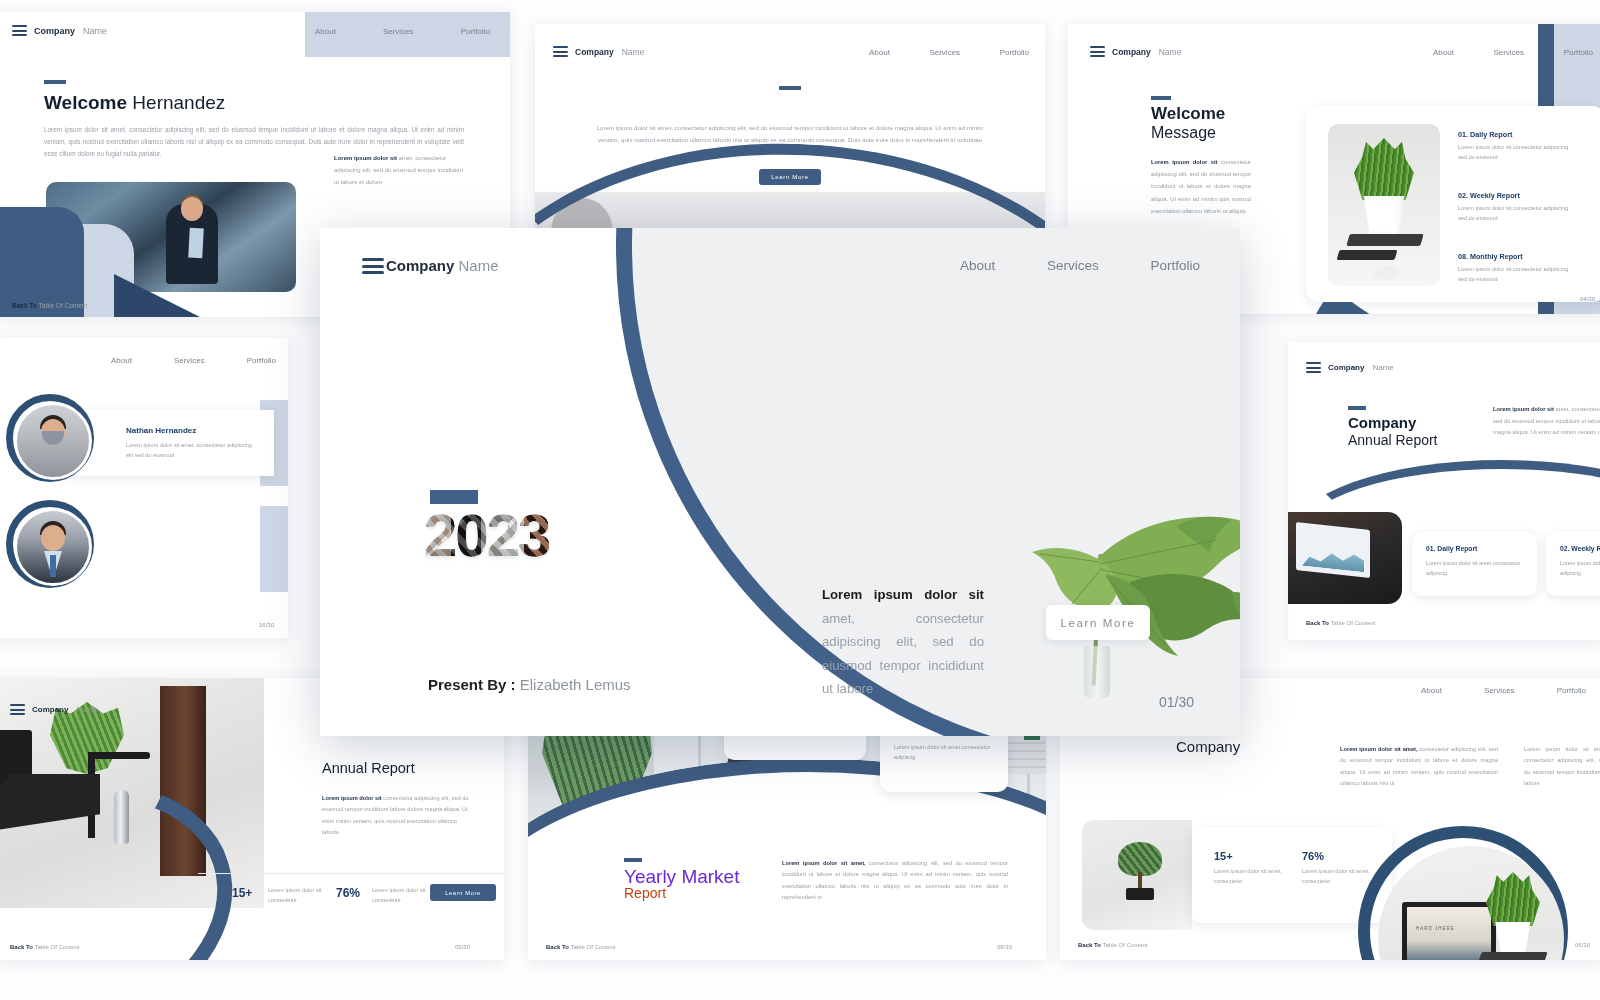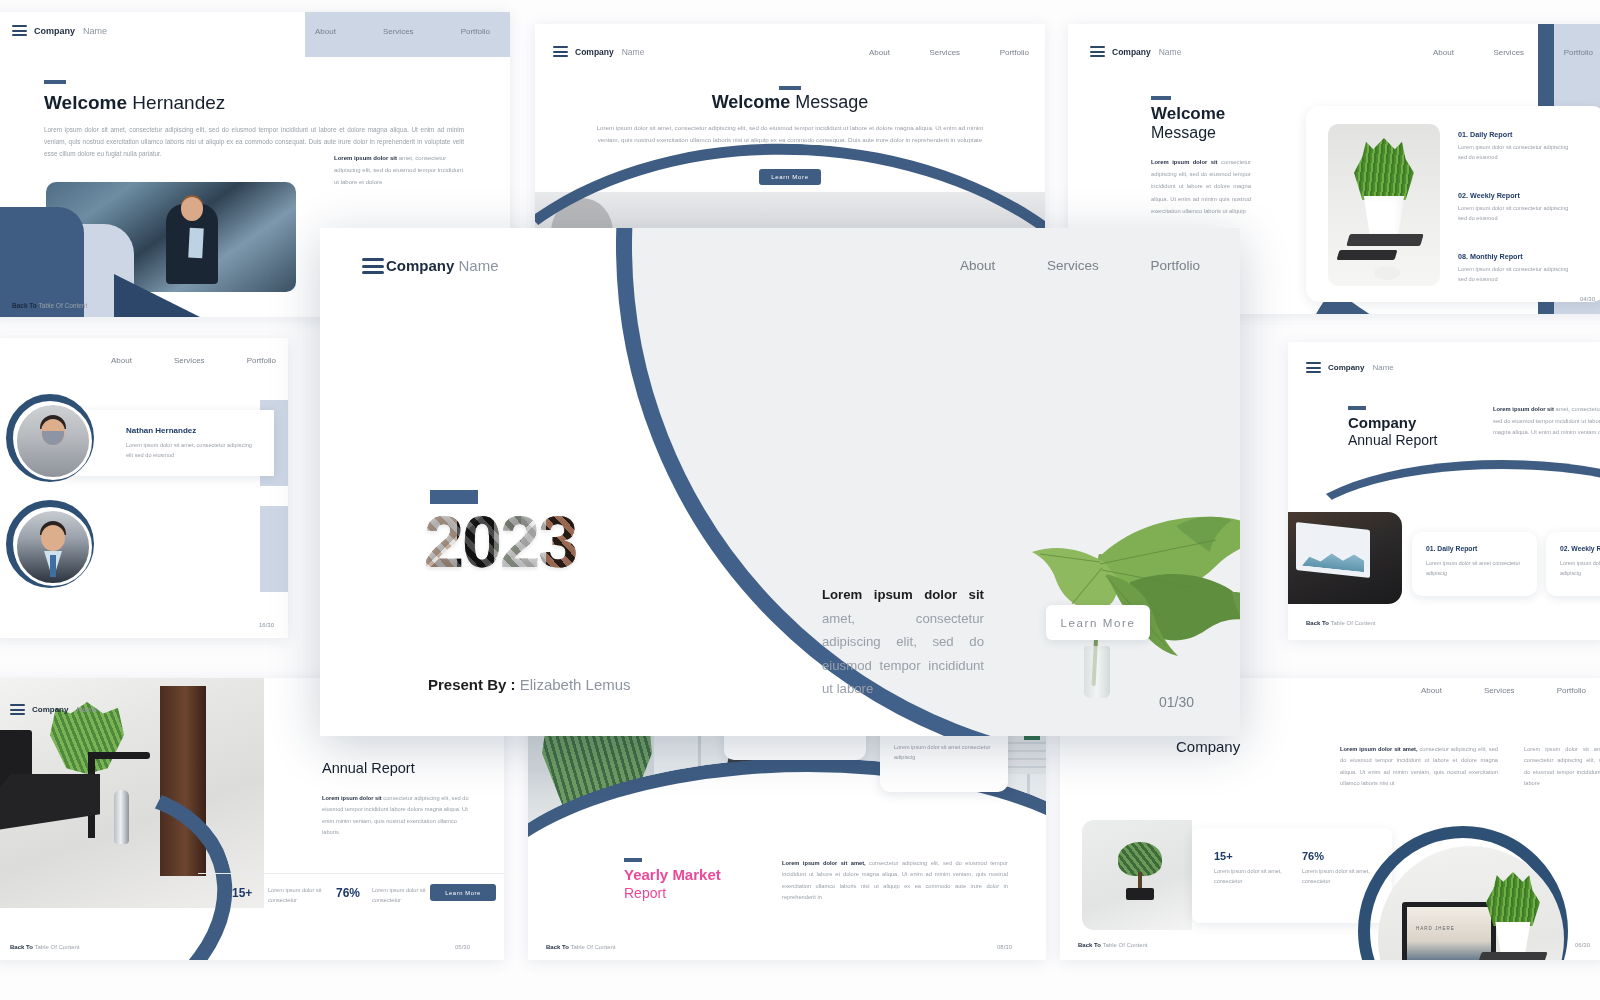--- a/index.html
+++ b/index.html
@@ -193,22 +193,22 @@
   #s7 .photo .desk { position:absolute; left:140px; top:74px; width:170px; height:8px; background:#b9a98e; }
   #s7 .photo .lap { position:absolute; left:196px; top:44px; width:48px; height:34px; background:#3a3c42; clip-path:polygon(16% 0,100% 0,86% 100%,0 100%); }
   #s7 .curve { position:absolute; left:-60px; top:58px; width:680px; height:300px; border-radius:50%;
      background:#3f5c82; clip-path:ellipse(50% 50% at 50% 50%); }
   #s7 .curvecut { position:absolute; left:-60px; top:72px; width:680px; height:300px; border-radius:50%; background:#fff; }
   #s7 .card { position:absolute; background:#fff; border-radius:10px; box-shadow:0 3px 11px rgba(40,60,90,.12); z-index:5; }
   #s7 .card .t { position:absolute; left:14px; top:12px; font-size:7px; font-weight:bold; color:#1d3a66; }
   #s7 .card .p { position:absolute; left:14px; top:12px; width:108px; font-size:5.5px; line-height:1.85; color:#9aa0aa; }
   #s7 .card.withT .p { top:28px; }
   #s7 .ttl-bar { position:absolute; left:96px; top:158px; width:18px; height:3.5px; z-index:6; }
-  #s7 h2 { position:absolute; left:96px; top:166px; font-size:15px; font-weight:700; color:#ec4899; z-index:6; }
-  #s7 h3 { position:absolute; left:96px; top:185px; font-size:14px; font-weight:400; color:#ec4899; z-index:6; }
+  #s7 h2 { position:absolute; left:96px; top:166px; font-size:19px; font-weight:400; color:#6d28d9; z-index:6; }
+  #s7 h3 { position:absolute; left:96px; top:185px; font-size:14px; font-weight:400; color:#c2410c; z-index:6; }
   #s7 .para { position:absolute; left:254px; top:158px; width:226px; font-size:5.7px; line-height:2; color:#9aa0aa; text-align:justify; z-index:6; }
   #s7 .para b { color:#1d2b3f; }
   #s7 .backto { position:absolute; left:18px; bottom:10px; font-size:6px; z-index:6; }
   #s7 .backto b { color:#1d2b3f; } #s7 .backto span { color:#9aa0aa; }
   #s7 .pg { position:absolute; right:34px; bottom:10px; font-size:6px; color:#9aa0aa; z-index:6; }
   #s7 .sidephoto { position:absolute; right:0; top:0; width:74px; height:74px;
      background:repeating-linear-gradient(0deg,#dfe2e5 0 6px,#cdd2d7 6px 8px); z-index:4; }
   #s7 .sidephoto .bx { position:absolute; right:6px; top:14px; width:16px; height:26px; background:#2f6f4f; }
 
   
@@ -262,21 +262,21 @@
      background:linear-gradient(90deg,rgba(215,220,220,.85),rgba(245,247,247,.6),rgba(205,212,212,.85)); }
   #main .hamb2 { position:absolute; left:42px; top:30px; width:22px; height:16px; }
   #main .hamb2 i { height:3px; border-radius:1.5px; }
   #main .hamb2 i:nth-child(1){top:0;} #main .hamb2 i:nth-child(2){top:6.5px;} #main .hamb2 i:nth-child(3){top:13px;}
   #main .brandtxt { position:absolute; left:66px; top:29px; font-size:15px; z-index:6; }
   #main .brandtxt b { font-weight:bold; color:#1d2b3f; }
   #main .brandtxt span { color:#8d94a0; }
   #main .nav { position:absolute; left:640px; top:30px; width:240px; justify-content:space-between; font-size:13.5px; z-index:6; }
   #main .accentbar { position:absolute; left:110px; top:262px; width:48px; height:14px; background:#41608a; z-index:6; }
   #main .year {
-    position:absolute; left:104px; top:278px; font-size:72px; font-weight:800; letter-spacing:-2px; line-height:1;
+    position:absolute; left:104px; top:278px; font-size:60px; font-weight:800; letter-spacing:-2px; line-height:1;
     -webkit-background-clip:text; background-clip:text; color:transparent;
     background-image:
       linear-gradient(135deg, rgba(0,0,0,.22) 0 28%, rgba(0,0,0,0) 28% 30%, rgba(0,0,0,.30) 30% 55%, rgba(0,0,0,0) 55% 58%, rgba(0,0,0,.18) 58% 100%),
       repeating-linear-gradient(48deg,#3a3a3a 0 6px,#f2f2f2 6px 12px),
       linear-gradient(90deg,#e8d6c8 0 22%, #3c3c3c 22% 46%, #c9cfc4 46% 64%, #e6e6e6 64% 80%, #6b4a3a 80% 100%);
     background-blend-mode:multiply, overlay, normal;
     text-shadow:0 2px 4px rgba(0,0,0,.10);
     z-index:6;
   }
   #main .report { position:absolute; left:104px; top:358px; font-size:80px; font-weight:800; letter-spacing:-1px; color:#333333; line-height:1; z-index:6; }
@@ -349,21 +349,20 @@
           <span class="b1">Company</span>
           <span class="b2">Name</span>
         </span>
     </div>
     <div class="nav">
       <span>About</span>
       <span>Services</span>
       <span>Portfolio</span>
     </div>
     <div class="ttl-bar accent-bar"></div>
-    <h2><b>Welcome</b><span> Message</span></h2>
     <div class="para">Lorem ipsum dolor sit amet, consectetur adipiscing elit, sed do eiusmod tempor incididunt ut labore et dolore magna aliqua. Ut enim ad minim veniam, quis nostrud exercitation ullamco laboris nisi ut aliquip ex ea commodo consequat. Duis aute irure dolor in reprehenderit in voluptate velit esse cillum dolore eu fugiat nulla pariatur.</div>
     <div class="btn">Learn More</div>
     <div class="photoband">
       <div class="obj1"></div>
         <div class="obj2"></div>
         <div class="hand"></div>
         <div class="pen"></div>
     </div>
     <div class="arc"></div>
   </div>

